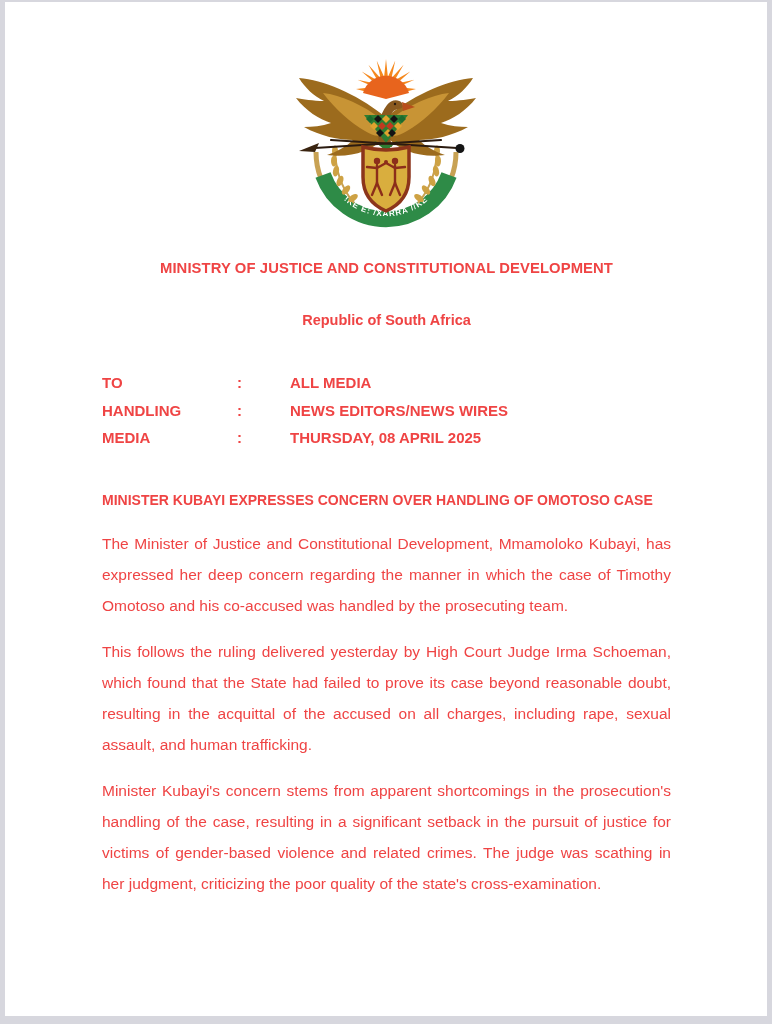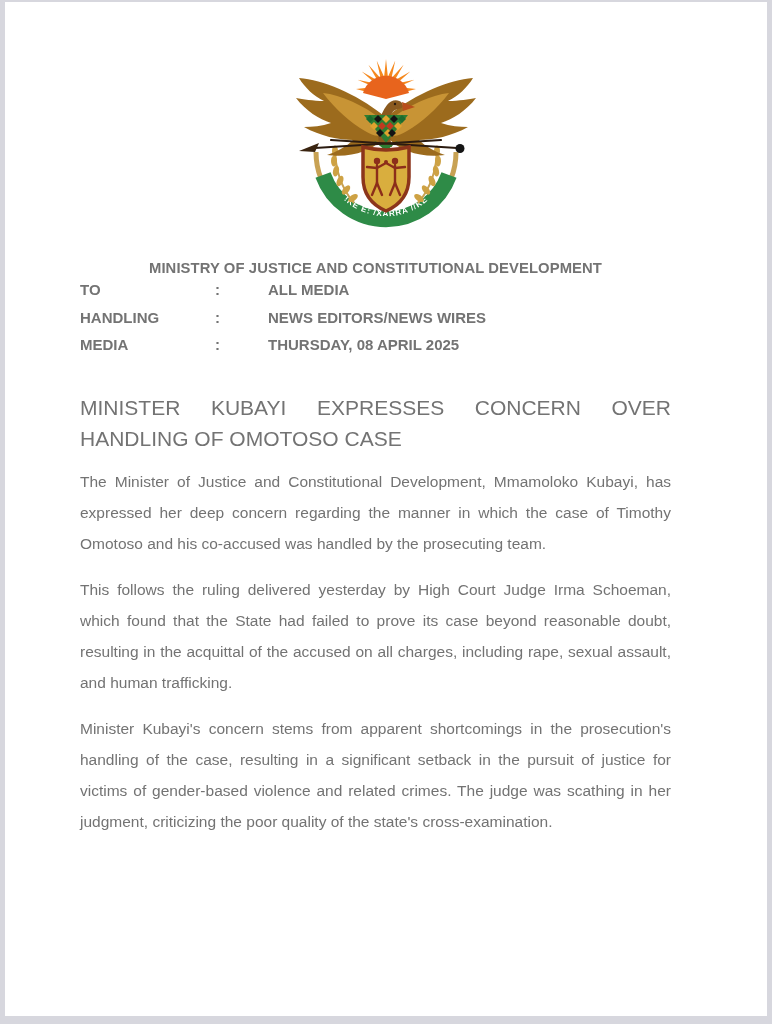--- a/index.html
+++ b/index.html
@@ -13,47 +13,48 @@
   .page{
     position:absolute;
     left:5px;right:5px;top:2px;bottom:8px;
     background:#ffffff;
   }
   .emblem-wrap{
     width:190px;height:175px;
     margin:53px auto 0 auto;
   }
   .content{
-    padding:0 96px 0 75px;
-    color:#737373;
+    padding:0 96px 0 97px;
+    color:#ef4444;
   }
   .ministry-title{
     margin:30px 0 0 0;
     text-align:center;
     font-size:14.8px;
     font-weight:bold;
     letter-spacing:.1px;
   }
   .republic-subtitle{
     margin:36px 0 0 0;
     text-align:center;
     font-size:14.5px;
     font-weight:bold;
   }
   .meta-block{
+    margin-top:41px;
     display:grid;
     grid-template-columns:135px 53px 1fr;
     font-size:15px;
     font-weight:bold;
     line-height:27.5px;
   }
   .headline{
     margin:33px 0 0 0;
-    font-size:21px;
-    font-weight:normal;
+    font-size:14px;
+    font-weight:bold;
     line-height:31px;
     text-align:justify;
   }
   .body-para{
     margin:15px 0 0 0;
     font-size:15.5px;
     font-weight:normal;
     line-height:31px;
     text-align:justify;
   }
@@ -161,20 +162,21 @@
           <circle cx="95" cy="107" r="2" stroke="none"></circle>
         </g>
       </g>
     </svg>
   </div>
 
   <div class="content">
 
     <div class="ministry-title">MINISTRY OF JUSTICE AND CONSTITUTIONAL DEVELOPMENT</div>
 
+    <div class="republic-subtitle">Republic of South Africa</div>
 
     <div class="meta-block">
       <div>TO</div>
       <div>:</div>
       <div>ALL MEDIA</div>
 
       <div>HANDLING</div>
       <div>:</div>
       <div>NEWS EDITORS/NEWS WIRES</div>
 

